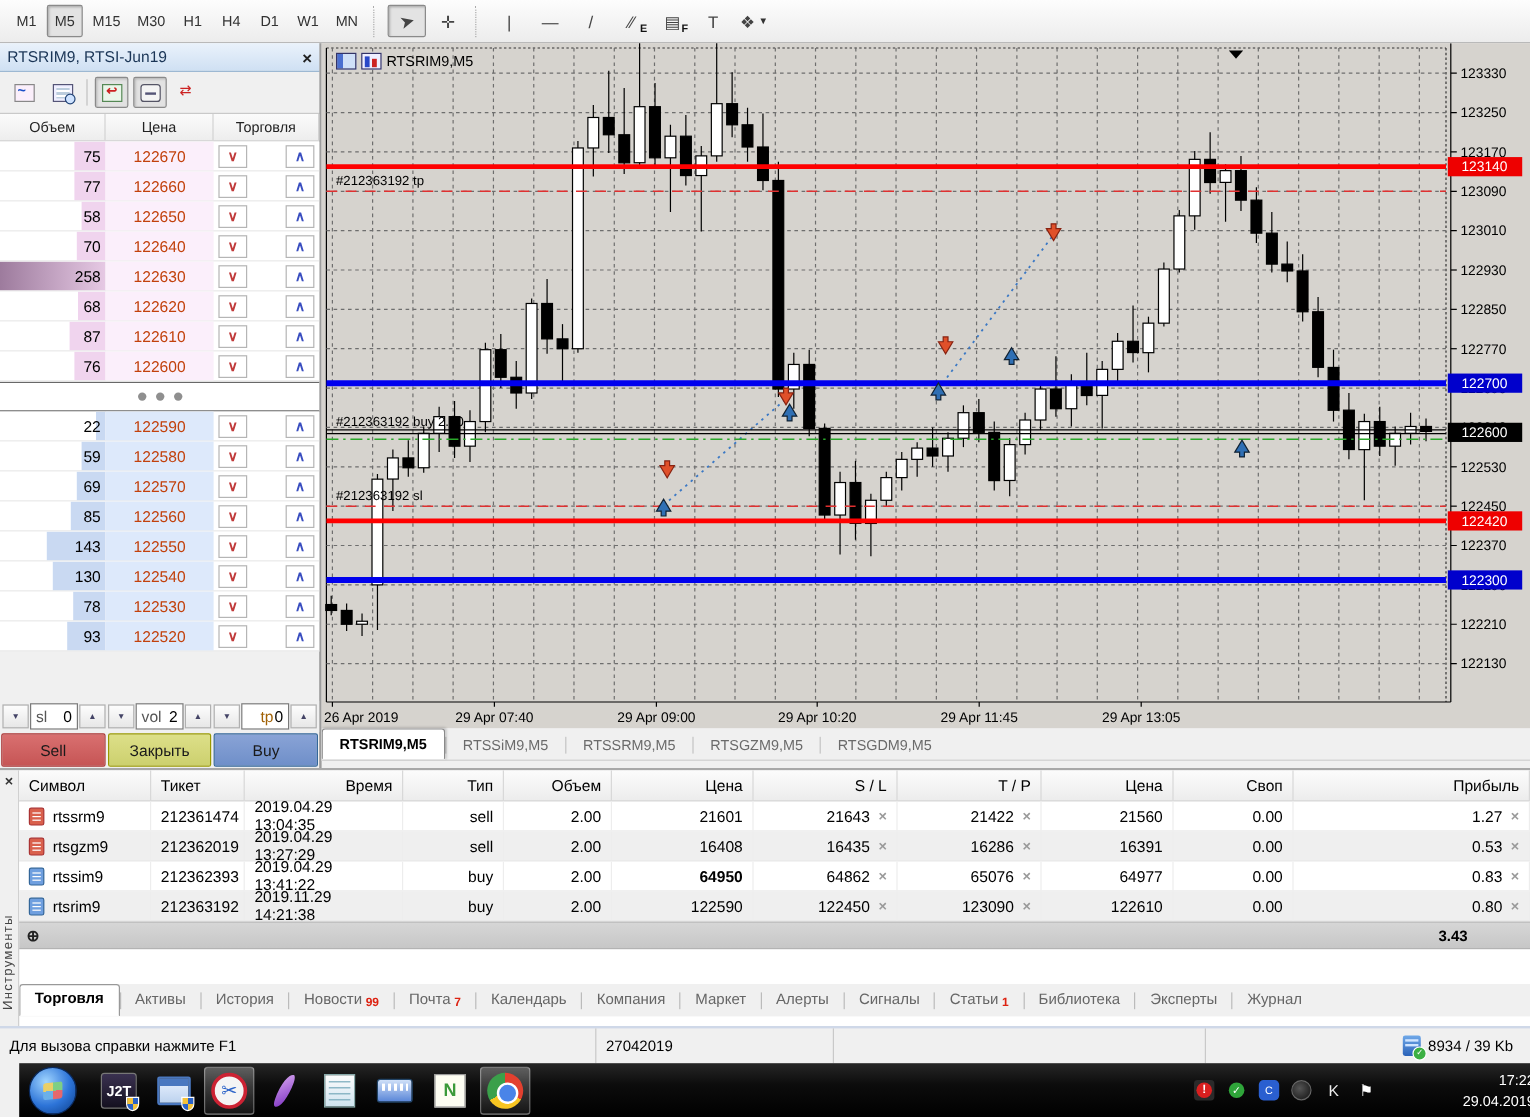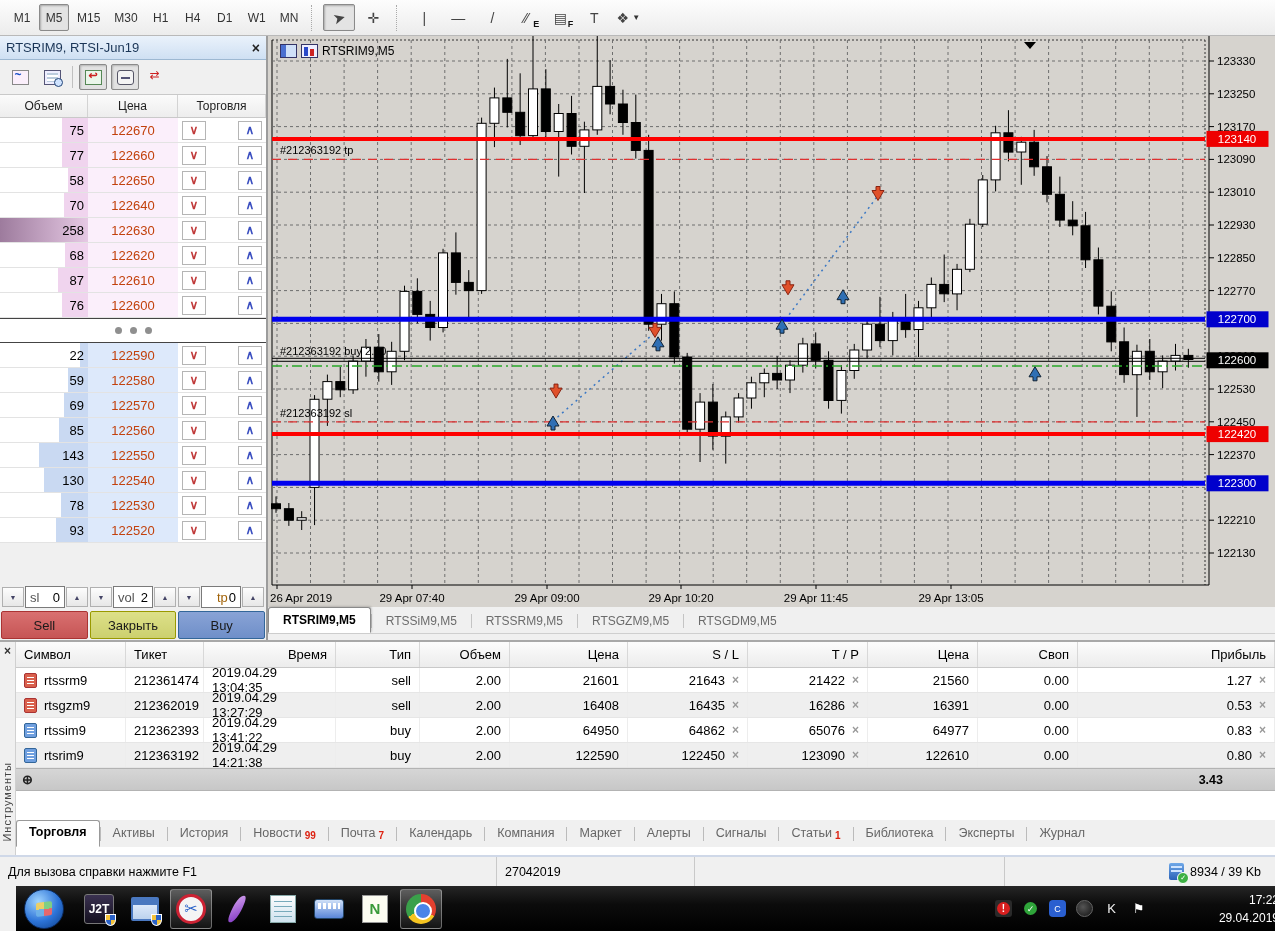--- a/index.html
+++ b/index.html
@@ -882,21 +882,21 @@
             </div>
             <div class="tc r" style="width: 132px; flex: 0 0 132px;">
               <div>2019.04.29 13:41:22</div>
             </div>
             <div class="tc r" style="width: 84px; flex: 0 0 84px;">
               <div>buy</div>
             </div>
             <div class="tc r" style="width: 90px; flex: 0 0 90px;">
               <div>2.00</div>
             </div>
-            <div class="tc r" style="width: 118px; flex: 0 0 118px;">
+            <div class="tc r" style="width: 118px; flex: 0 0 118px; font-weight: bold;">
               <div>64950</div>
             </div>
             <div class="tc r" style="width: 120px; flex: 0 0 120px;">
               <div>64862</div>
               <div class="xg" style="display: inline;">×</div>
             </div>
             <div class="tc r" style="width: 120px; flex: 0 0 120px;">
               <div>65076</div>
               <div class="xg" style="display: inline;">×</div>
             </div>
@@ -913,21 +913,21 @@
           </div>
           <div class="trow alt">
             <div class="tc" style="width: 110px; flex: 0 0 110px;">
               <div class="doc buy"></div>
               <div>rtsrim9</div>
             </div>
             <div class="tc" style="width: 78px; flex: 0 0 78px;">
               <div>212363192</div>
             </div>
             <div class="tc r" style="width: 132px; flex: 0 0 132px;">
-              <div>2019.04.29 14:21:38</div>
+              <div>2019.11.29 14:21:38</div>
             </div>
             <div class="tc r" style="width: 84px; flex: 0 0 84px;">
               <div>buy</div>
             </div>
             <div class="tc r" style="width: 90px; flex: 0 0 90px;">
               <div>2.00</div>
             </div>
             <div class="tc r" style="width: 118px; flex: 0 0 118px;">
               <div>122590</div>
             </div>

